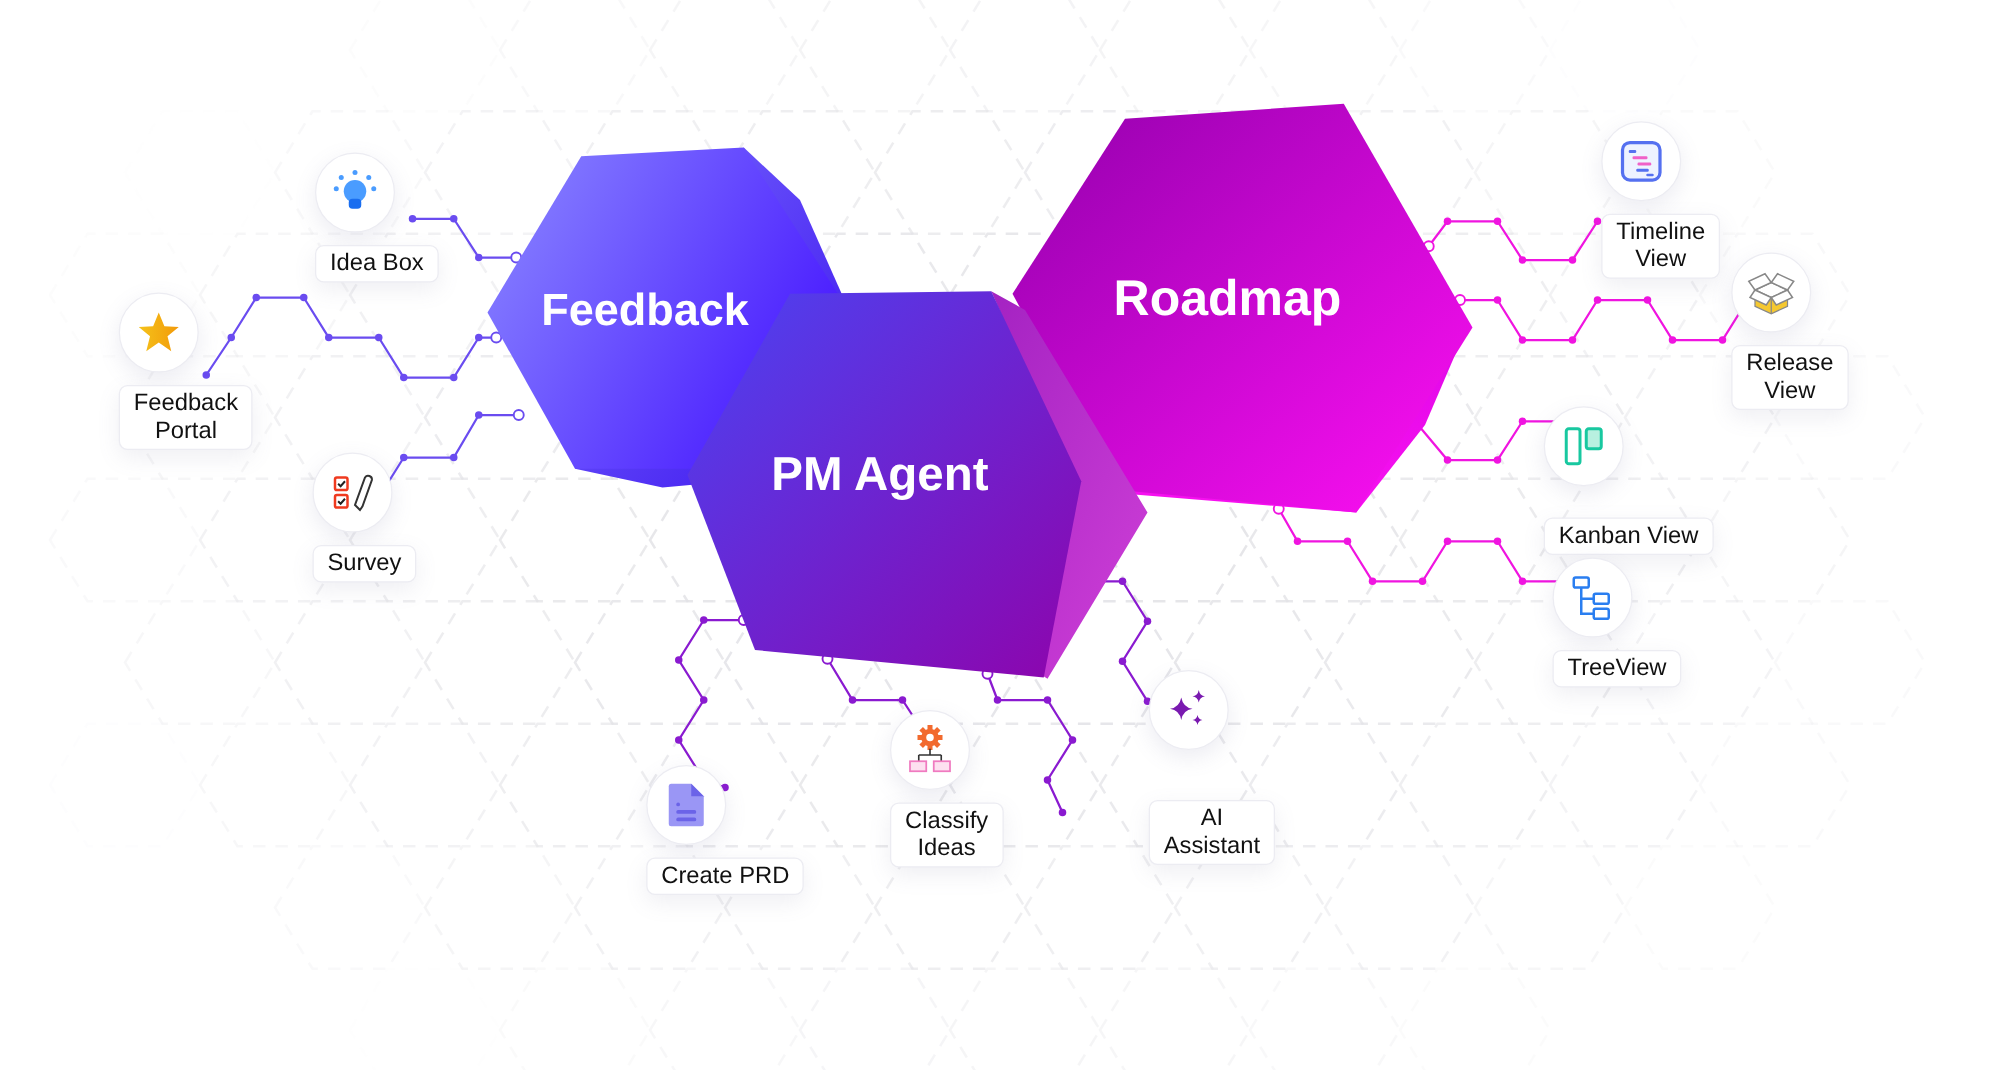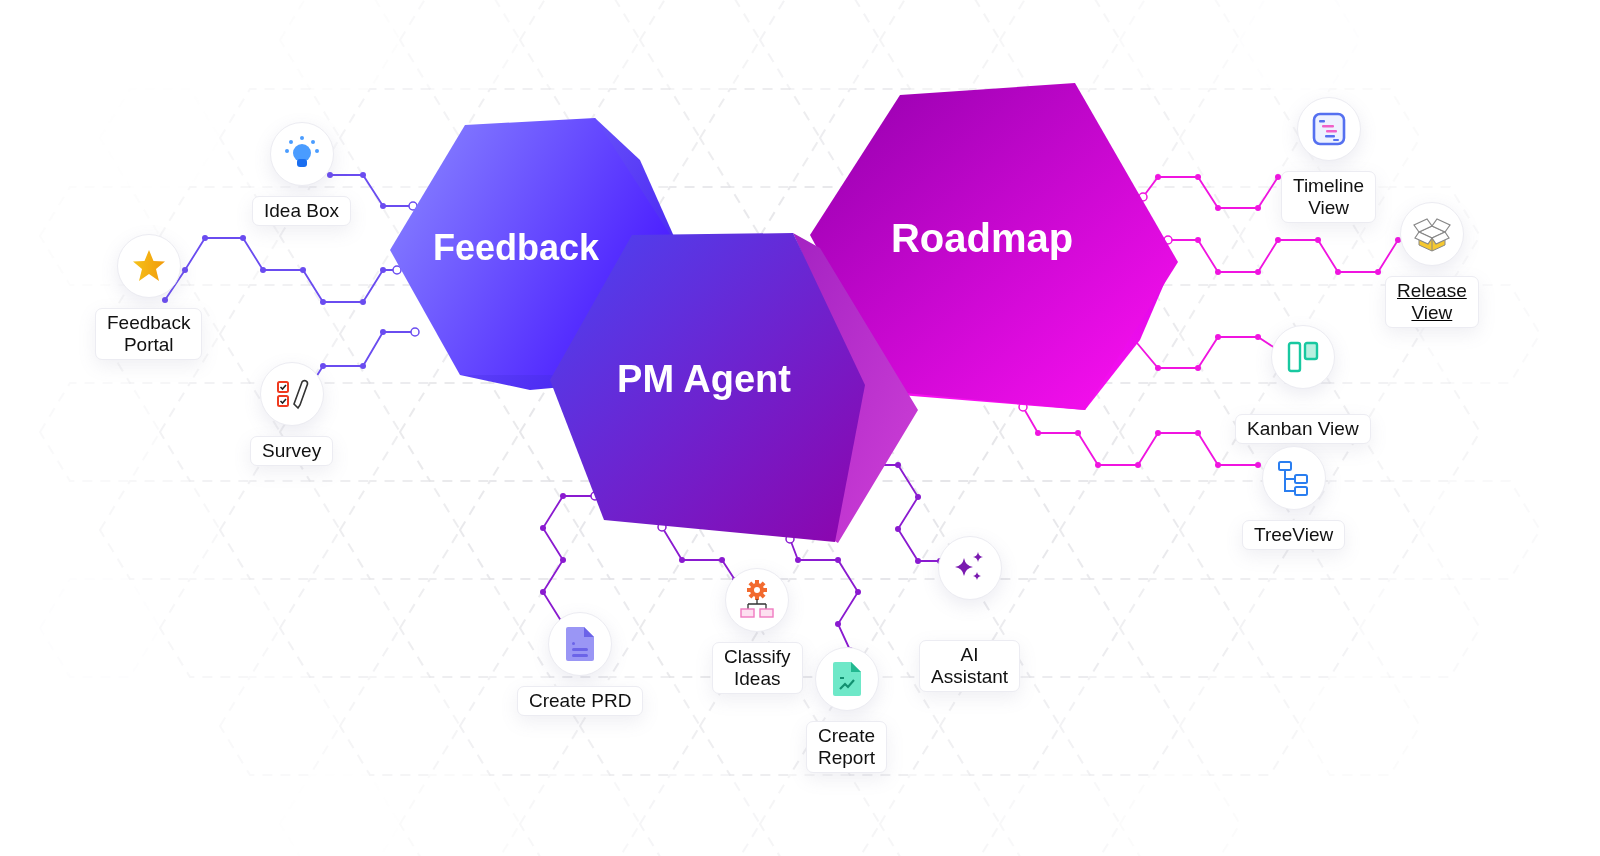--- a/index.html
+++ b/index.html
@@ -1,19 +1,19 @@
 <!DOCTYPE html>
 <html><head>
 <meta charset="utf-8">
 <style>
   html, body { margin:0; padding:0; background:#ffffff; }
   body { width:1600px; height:856px; overflow:hidden; position:relative; font-family:"Liberation Sans", sans-serif; }
   #stage { position:absolute; left:0; top:0; width:1600px; height:856px; }
   .hex-label { font-family:"Liberation Sans", sans-serif; font-weight:700; fill:#ffffff; }
-  .node { position:absolute; display:flex; flex-direction:column; align-items:center; }
+  .node { position:absolute; display:flex; flex-direction:column; }
   .node-circle { width:62px; height:62px; border-radius:50%; background:#fff; border:1px solid #ececf2;
     box-shadow:0 6px 18px rgba(120,120,160,0.14); display:flex; align-items:center; justify-content:center; }
   .node-label { margin-top:10px; background:#fff; border:1px solid #ececf2; border-radius:7px;
     box-shadow:0 6px 18px rgba(120,120,160,0.12); padding:3px 11px; font-size:19px; line-height:22px;
     color:#111; text-align:center; white-space:pre-line; font-family:"Liberation Sans", sans-serif; }
 </style>
 </head>
 <body>
 
 <div id="stage">
@@ -331,32 +331,20 @@
         </g>
         <path d="M21 20 v5 M12 25 h18 M12 25 v5 M30 25 v5" stroke="#333" stroke-width="1.3" fill="none"></path>
         <rect x="5" y="30" width="13" height="8" fill="#fde0f0" stroke="#f07ac0" stroke-width="1.4"></rect>
         <rect x="24" y="30" width="13" height="8" fill="#fde0f0" stroke="#f07ac0" stroke-width="1.4"></rect>
       </svg>
     </div>
     <div class="node-label">Classify
 Ideas</div>
   </div>
 
-  <div class="node" style="left:806px;top:647px;">
-    <div class="node-circle">
-      <svg width="36" height="40" viewBox="0 0 36 40">
-        <path d="M6 3 h16 l10 10 v22 a2 2 0 0 1 -2 2 h-24 a2 2 0 0 1 -2 -2 v-30 a2 2 0 0 1 2 -2 z" fill="#6ee8c8"></path>
-        <path d="M22 3 v10 h10 z" fill="#22b890"></path>
-        <path d="M11 30 l5 -5 l3 3 l6 -7" stroke="#129070" stroke-width="2.2" fill="none"></path>
-        <rect x="11" y="18" width="4" height="2" fill="#129070"></rect>
-      </svg>
-    </div>
-    <div class="node-label">Create
-Report</div>
-  </div>
 
   <div class="node" style="left:919px;top:536px;gap:30px;">
     <div class="node-circle">
       <svg width="36" height="36" viewBox="0 0 36 36">
         <g fill="#7a1ab0">
           <path d="M12 8 q1.5 8 9 9 q-7.5 1 -9 9 q-1.5 -8 -9 -9 q7.5 -1 9 -9 z"></path>
           <path d="M26 2 q0.8 4.5 5 5 q-4.2 0.5 -5 5 q-0.8 -4.5 -5 -5 q4.2 -0.5 5 -5 z"></path>
           <path d="M25 22 q0.7 3.5 4 4 q-3.3 0.5 -4 4 q-0.7 -3.5 -4 -4 q3.3 -0.5 4 -4 z"></path>
         </g>
       </svg>
@@ -373,21 +361,21 @@
         <rect x="11" y="14" width="12" height="2.4" rx="1" fill="#f060c8"></rect>
         <rect x="15" y="19" width="11" height="2.4" rx="1" fill="#f060c8"></rect>
         <rect x="14" y="24" width="10" height="2.4" rx="1" fill="#5570f0"></rect>
         <rect x="22" y="28" width="6" height="2" rx="1" fill="#5570f0"></rect>
       </svg>
     </div>
     <div class="node-label">Timeline
 View</div>
   </div>
 
-  <div class="node" style="left:1385px;top:202px;text-decoration:underline;">
+  <div class="node" style="left:1385px;top:202px;">
     <div class="node-circle">
       <svg width="42" height="40" viewBox="0 0 42 40">
         <path d="M8 18 l13 6 l13 -6 v13 l-13 6 l-13 -6 z" fill="#f5c830" stroke="#888" stroke-width="1"></path>
         <path d="M21 24 v13" stroke="#888" stroke-width="1"></path>
         <path d="M8 18 l13 -6 l13 6 l-13 6 z" fill="#fff" stroke="#888" stroke-width="1.2"></path>
         <path d="M8 18 l-5 -7 l13 -6 l5 7 z" fill="#fff" stroke="#888" stroke-width="1.2"></path>
         <path d="M34 18 l5 -7 l-13 -6 l-5 7 z" fill="#fff" stroke="#888" stroke-width="1.2"></path>
         <path d="M8 18 l-4 6 l13 6 l4 -6 z" fill="#fff" stroke="#888" stroke-width="1.2"></path>
         <path d="M34 18 l4 6 l-13 6 l-4 -6 z" fill="#fff" stroke="#888" stroke-width="1.2"></path>
       </svg>

